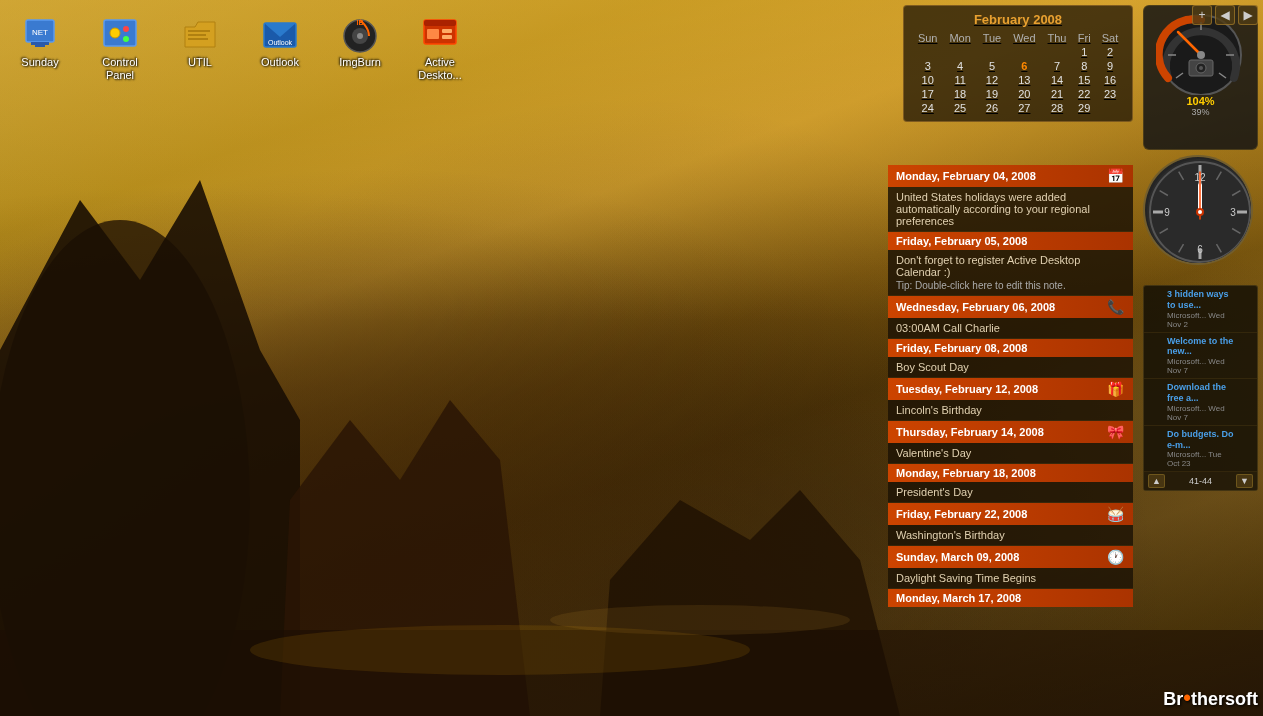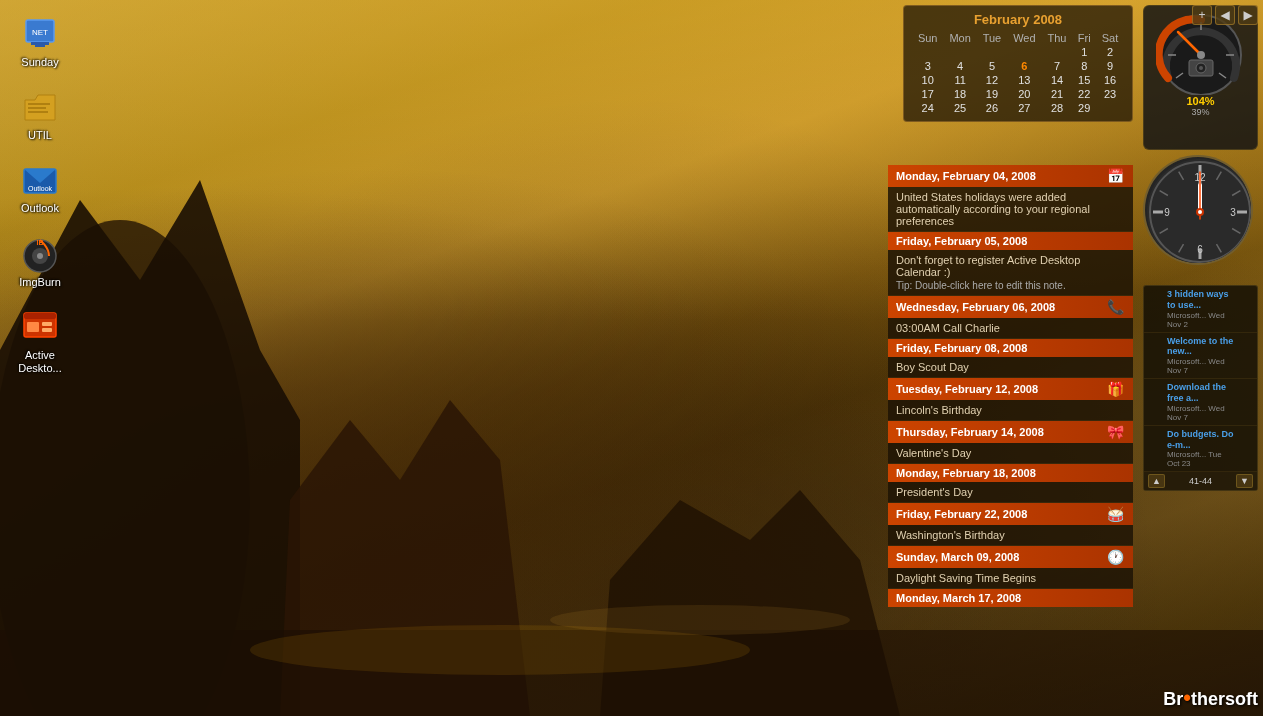--- a/index.html
+++ b/index.html
@@ -51,21 +51,21 @@
       background: linear-gradient(to bottom, rgba(220,170,50,0.4) 0%, transparent 100%);
       z-index: 0;
     }
 
     
     .desktop-icons {
       position: absolute;
       top: 0; left: 0;
       z-index: 10;
       display: flex;
-      flex-direction: column;
+      flex-direction: row;
       gap: 10px;
       padding: 10px 0 10px 5px;
     }
 
     .desktop-icon {
       display: flex;
       flex-direction: column;
       align-items: center;
       width: 70px;
       cursor: pointer;
@@ -95,20 +95,21 @@
     .calendar-widget {
       position: absolute;
       top: 5px;
       right: 130px;
       background: rgba(30,20,5,0.75);
       border: 1px solid rgba(180,130,50,0.5);
       border-radius: 4px;
       padding: 6px 8px;
       z-index: 20;
       min-width: 230px;
+      text-decoration: underline;
     }
 
     .cal-title {
       color: #e8a030;
       font-size: 13px;
       font-weight: bold;
       text-align: center;
       margin-bottom: 4px;
     }
 
@@ -348,20 +349,31 @@
       <svg width="38" height="38" viewBox="0 0 38 38">
         <rect x="5" y="5" width="28" height="22" rx="2" fill="#3a7ad0" stroke="#5a9af0" stroke-width="1.5"></rect>
         <rect x="10" y="27" width="18" height="3" fill="#2a5aaa"></rect>
         <rect x="14" y="30" width="10" height="2" fill="#2a5aaa"></rect>
         <text x="19" y="20" text-anchor="middle" fill="white" font-size="8">NET</text>
       </svg>
     </div>
     <span class="icon-label">Sunday</span>
   </div>
 
+  <div class="desktop-icon">
+    <div class="icon-image">
+      <svg width="38" height="38" viewBox="0 0 38 38">
+        <rect x="3" y="5" width="32" height="26" rx="2" fill="#3a7ad0" stroke="#5a9af0" stroke-width="1.5"></rect>
+        <circle cx="14" cy="18" r="5" fill="#ffcc00" stroke="#cc9900" stroke-width="1"></circle>
+        <circle cx="25" cy="14" r="3" fill="#ff4444"></circle>
+        <circle cx="25" cy="24" r="3" fill="#44ff44"></circle>
+      </svg>
+    </div>
+    <span class="icon-label">Control Panel</span>
+  </div>
 
   <div class="desktop-icon">
     <div class="icon-image">
       <svg width="38" height="38" viewBox="0 0 38 38">
         <polygon points="4,12 14,12 17,7 34,7 34,32 4,32" fill="#d4a020" stroke="#b08010" stroke-width="1"></polygon>
         <rect x="7" y="15" width="22" height="2" fill="#b08010"></rect>
         <rect x="7" y="19" width="18" height="2" fill="#b08010"></rect>
         <rect x="7" y="23" width="20" height="2" fill="#b08010"></rect>
       </svg>
     </div>

